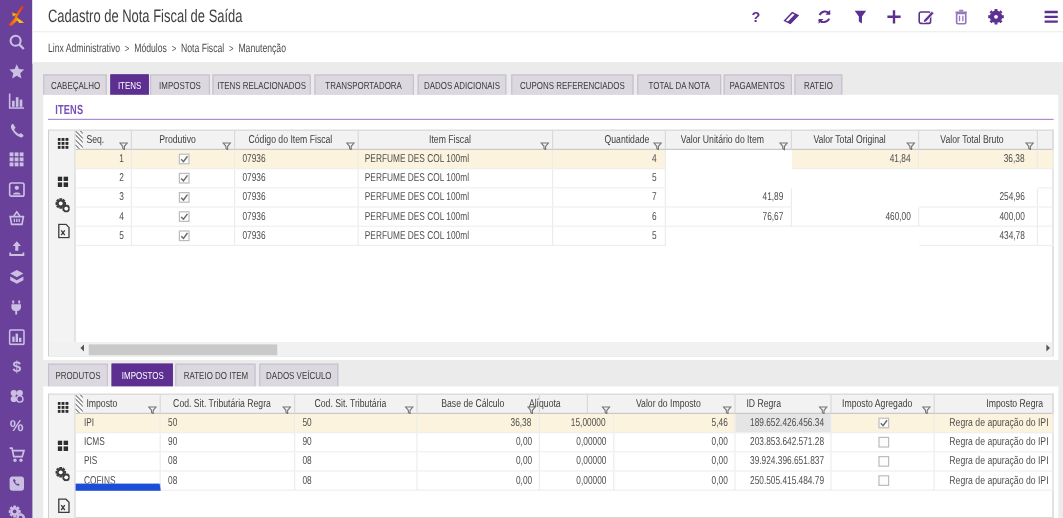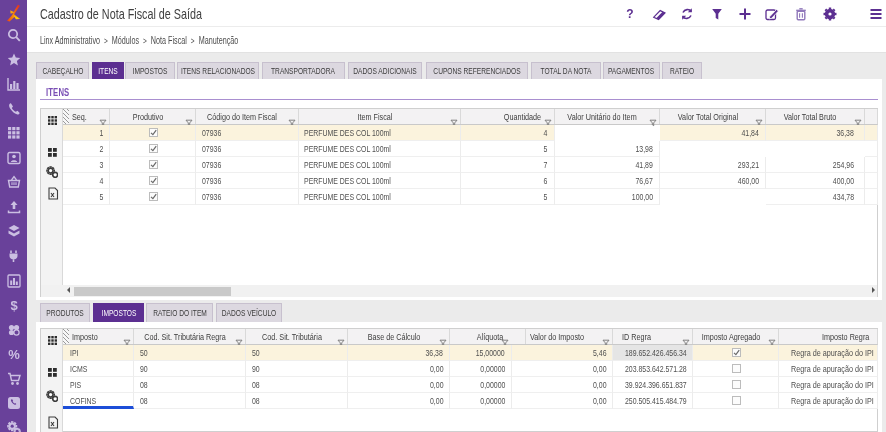--- a/index.html
+++ b/index.html
@@ -355,23 +355,20 @@
       </div>
       <div class="gc" style="left:155px;top:32px;width:103px;border-bottom:1px solid #efefef;">
         <span style="position:absolute;left:6px;top:0;line-height:16px;transform:scaleX(0.73);transform-origin:left center;white-space:nowrap">07936</span>
       </div>
       <div class="gc" style="left:258px;top:32px;width:162px;border-bottom:1px solid #efefef;">
         <span style="position:absolute;left:5px;top:0;line-height:16px;transform:scaleX(0.73);transform-origin:left center;white-space:nowrap">PERFUME DES COL 100ml</span>
       </div>
       <div class="gc" style="left:420px;top:32px;width:94px;border-bottom:1px solid #efefef;">
         <span style="position:absolute;right:7px;top:0;line-height:16px;transform:scaleX(0.73);transform-origin:right center;white-space:nowrap">5</span>
       </div>
-      <div class="gc" style="left:514px;top:32px;width:105px;border-bottom:1px solid #efefef;">
-        <span style="position:absolute;right:6px;top:0;line-height:16px;transform:scaleX(0.73);transform-origin:right center;white-space:nowrap">13,98</span>
-      </div>
       <div class="gc" style="left:824px;top:32px;width:13px;text-align:center;border-bottom:1px solid #efefef;"></div>
       <div class="gc" style="left:22px;top:48px;width:47px;border-bottom:1px solid #efefef;">
         <span style="position:absolute;right:6px;top:0;line-height:16px;transform:scaleX(0.73);transform-origin:right center;white-space:nowrap">3</span>
       </div>
       <div class="gc" style="left:69px;top:48px;width:86px;text-align:center;border-bottom:1px solid #efefef;"></div>
       <div class="a" style="left:107.5px;top:51px;width:9px;height:9px;background:#fcfcfc;border:1px solid #bcbcbc">
         <svg width="7" height="7" viewBox="0 0 7 7" style="position:absolute;left:0px;top:0px">
           <path d="M1 3.8 L2.9 5.7 L6.2 1.2" fill="none" stroke="#6a6a6a" stroke-width="1.2"></path>
         </svg>
       </div>
@@ -380,23 +377,20 @@
       </div>
       <div class="gc" style="left:258px;top:48px;width:162px;border-bottom:1px solid #efefef;">
         <span style="position:absolute;left:5px;top:0;line-height:16px;transform:scaleX(0.73);transform-origin:left center;white-space:nowrap">PERFUME DES COL 100ml</span>
       </div>
       <div class="gc" style="left:420px;top:48px;width:94px;border-bottom:1px solid #efefef;">
         <span style="position:absolute;right:7px;top:0;line-height:16px;transform:scaleX(0.73);transform-origin:right center;white-space:nowrap">7</span>
       </div>
       <div class="gc" style="left:514px;top:48px;width:105px;border-bottom:1px solid #efefef;">
         <span style="position:absolute;right:6px;top:0;line-height:16px;transform:scaleX(0.73);transform-origin:right center;white-space:nowrap">41,89</span>
       </div>
-      <div class="gc" style="left:619px;top:48px;width:106px;border-bottom:1px solid #efefef;">
-        <span style="position:absolute;right:6px;top:0;line-height:16px;transform:scaleX(0.73);transform-origin:right center;white-space:nowrap">293,21</span>
-      </div>
       <div class="gc" style="left:725px;top:48px;width:99px;border-bottom:1px solid #efefef;">
         <span style="position:absolute;right:10px;top:0;line-height:16px;transform:scaleX(0.73);transform-origin:right center;white-space:nowrap">254,96</span>
       </div>
       <div class="gc" style="left:824px;top:48px;width:13px;text-align:center;border-bottom:1px solid #efefef;"></div>
       <div class="gc" style="left:22px;top:64px;width:47px;border-bottom:1px solid #efefef;">
         <span style="position:absolute;right:6px;top:0;line-height:16px;transform:scaleX(0.73);transform-origin:right center;white-space:nowrap">4</span>
       </div>
       <div class="gc" style="left:69px;top:64px;width:86px;text-align:center;border-bottom:1px solid #efefef;"></div>
       <div class="a" style="left:107.5px;top:67px;width:9px;height:9px;background:#fcfcfc;border:1px solid #bcbcbc">
         <svg width="7" height="7" viewBox="0 0 7 7" style="position:absolute;left:0px;top:0px">
@@ -432,23 +426,20 @@
         </svg>
       </div>
       <div class="gc" style="left:155px;top:80px;width:103px;border-bottom:1px solid #efefef;">
         <span style="position:absolute;left:6px;top:0;line-height:16px;transform:scaleX(0.73);transform-origin:left center;white-space:nowrap">07936</span>
       </div>
       <div class="gc" style="left:258px;top:80px;width:162px;border-bottom:1px solid #efefef;">
         <span style="position:absolute;left:5px;top:0;line-height:16px;transform:scaleX(0.73);transform-origin:left center;white-space:nowrap">PERFUME DES COL 100ml</span>
       </div>
       <div class="gc" style="left:420px;top:80px;width:94px;border-bottom:1px solid #efefef;">
         <span style="position:absolute;right:7px;top:0;line-height:16px;transform:scaleX(0.73);transform-origin:right center;white-space:nowrap">5</span>
-      </div>
-      <div class="gc" style="left:514px;top:80px;width:105px;border-bottom:1px solid #efefef;">
-        <span style="position:absolute;right:6px;top:0;line-height:16px;transform:scaleX(0.73);transform-origin:right center;white-space:nowrap">100,00</span>
       </div>
       <div class="gc" style="left:725px;top:80px;width:99px;border-bottom:1px solid #efefef;">
         <span style="position:absolute;right:10px;top:0;line-height:16px;transform:scaleX(0.73);transform-origin:right center;white-space:nowrap">434,78</span>
       </div>
       <div class="gc" style="left:824px;top:80px;width:13px;text-align:center;border-bottom:1px solid #efefef;"></div>
       <div class="a" style="left:0;top:176px;width:836px;height:12px;background:#f1f1f1"></div>
       <div class="a" style="left:33px;top:177.5px;width:157px;height:9px;background:#c9c9c9"></div>
       <div class="a" style="left:26px;top:178px;width:0;height:0;border:3.5px solid transparent;border-right-color:#555;border-left:none"></div>
       <div class="a" style="left:831px;top:178px;width:0;height:0;border:3.5px solid transparent;border-left-color:#555;border-right:none"></div>
     </div>
@@ -483,21 +474,21 @@
       </div>
       <div class="a" style="left:296px;top:3.5px"><svg width="8" height="8" viewBox="0 0 8 8" style="">
           <path d="M1 1.2 H7 L4.7 3.9 V6.7 L3.3 5.7 V3.9 Z" fill="none" stroke="#757575" stroke-width="0.9"></path>
         </svg></div>
       <div class="ghc" style="left:307px;top:0;width:102px;padding-right:10px;">
         <span style="position:absolute;left:calc(50% + -5px);top:0;line-height:15px;transform:translateX(-50%) scaleX(0.76);white-space:nowrap">Base de Cálculo</span>
       </div>
       <div class="a" style="left:398px;top:3.5px"><svg width="8" height="8" viewBox="0 0 8 8" style="">
           <path d="M1 1.2 H7 L4.7 3.9 V6.7 L3.3 5.7 V3.9 Z" fill="none" stroke="#757575" stroke-width="0.9"></path>
         </svg></div>
-      <div class="ghc" style="left:423px;top:0;width:62px;padding-right:0;">
+      <div class="ghc" style="left:387px;top:0;width:62px;padding-right:0;">
         <span style="position:absolute;left:calc(50% + -5px);top:0;line-height:15px;transform:translateX(-50%) scaleX(0.76);white-space:nowrap">Alíquota</span>
       </div>
       <div class="a" style="left:460px;top:3.5px"><svg width="8" height="8" viewBox="0 0 8 8" style="">
           <path d="M1 1.2 H7 L4.7 3.9 V6.7 L3.3 5.7 V3.9 Z" fill="none" stroke="#757575" stroke-width="0.9"></path>
         </svg></div>
       <div class="ghc" style="left:471px;top:0;width:101px;padding-right:10px;">
         <span style="position:absolute;left:calc(50% + -5px);top:0;line-height:15px;transform:translateX(-50%) scaleX(0.76);white-space:nowrap">Valor do Imposto</span>
       </div>
       <div class="a" style="left:561px;top:3.5px"><svg width="8" height="8" viewBox="0 0 8 8" style="">
           <path d="M1 1.2 H7 L4.7 3.9 V6.7 L3.3 5.7 V3.9 Z" fill="none" stroke="#757575" stroke-width="0.9"></path>
@@ -621,21 +612,21 @@
         <span style="position:absolute;right:6px;top:0;line-height:16px;transform:scaleX(0.73);transform-origin:right center;white-space:nowrap">0,00</span>
       </div>
       <div class="gc" style="left:572px;top:48px;width:80px;border-bottom:1px solid #efefef;">
         <span style="position:absolute;left:12px;top:0;line-height:16px;transform:scaleX(0.73);transform-origin:left center;white-space:nowrap">39.924.396.651.837</span>
       </div>
       <div class="gc" style="left:652px;top:48px;width:86px;text-align:center;border-bottom:1px solid #efefef;"></div>
       <div class="a" style="left:690.5px;top:51px;width:9px;height:9px;background:#fcfcfc;border:1px solid #bcbcbc"></div>
       <div class="gc" style="left:738px;top:48px;width:99px;border-bottom:1px solid #efefef;">
         <span style="position:absolute;right:3px;top:0;line-height:16px;transform:scaleX(0.76);transform-origin:right center;white-space:nowrap">Regra de apuração do IPI</span>
       </div>
-      <div class="gc" style="left:22px;top:64px;width:71px;border-bottom:3px solid #1d4ed8;">
+      <div class="gc" style="left:22px;top:64px;width:71px;border-bottom:6px solid #1d4ed8;">
         <span style="position:absolute;left:7px;top:0;line-height:16px;transform:scaleX(0.73);transform-origin:left center;white-space:nowrap">COFINS</span>
       </div>
       <div class="gc" style="left:93px;top:64px;width:112px;border-bottom:1px solid #efefef;">
         <span style="position:absolute;left:6px;top:0;line-height:16px;transform:scaleX(0.73);transform-origin:left center;white-space:nowrap">08</span>
       </div>
       <div class="gc" style="left:205px;top:64px;width:102px;border-bottom:1px solid #efefef;">
         <span style="position:absolute;left:6px;top:0;line-height:16px;transform:scaleX(0.73);transform-origin:left center;white-space:nowrap">08</span>
       </div>
       <div class="gc" style="left:307px;top:64px;width:102px;border-bottom:1px solid #efefef;">
         <span style="position:absolute;right:6px;top:0;line-height:16px;transform:scaleX(0.73);transform-origin:right center;white-space:nowrap">0,00</span>

